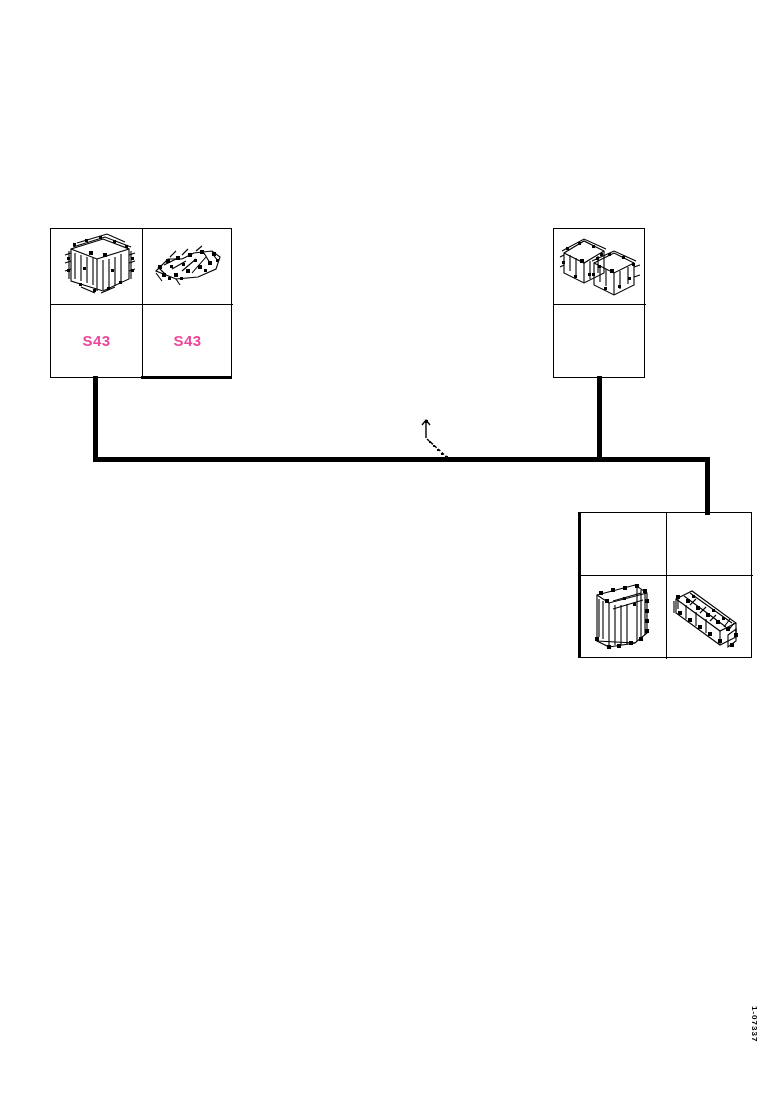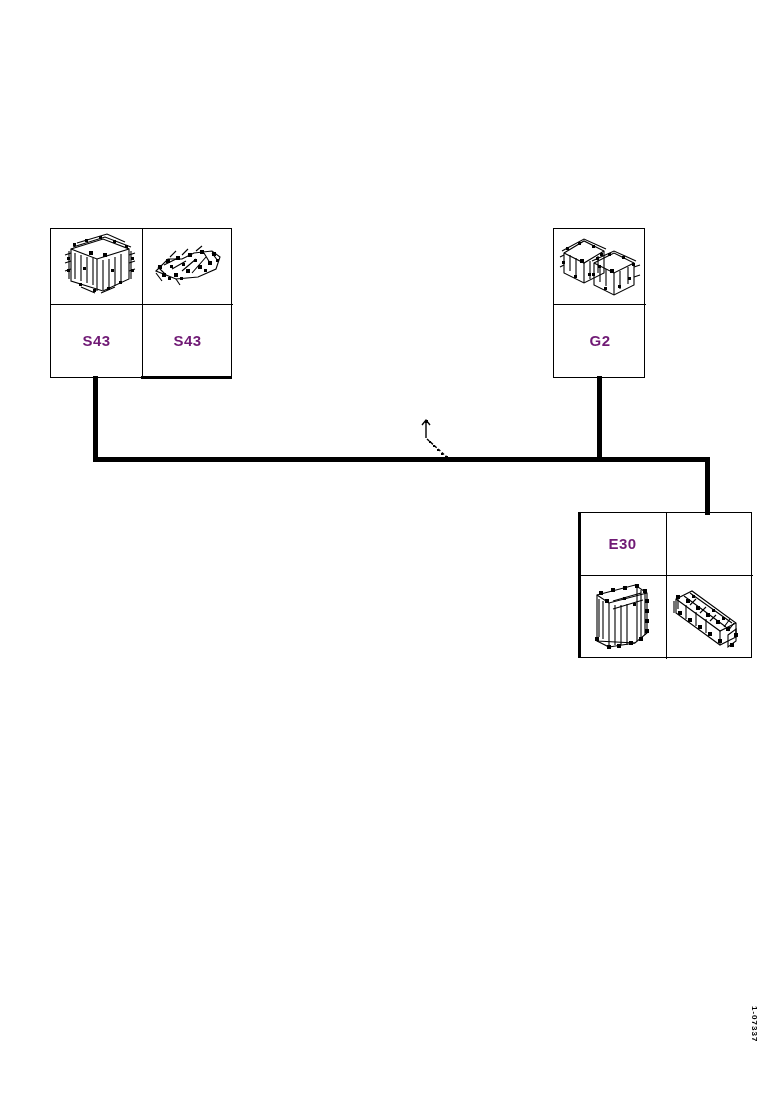--- a/index.html
+++ b/index.html
@@ -31,21 +31,21 @@
     box-sizing: border-box;
     display: flex;
     align-items: center;
     justify-content: center;
     overflow: hidden;
   }
   .cell-label {
     font-family: "Liberation Sans", sans-serif;
     font-size: 15px;
     font-weight: 700;
-    color: #701a75;
+    color: #ec4899;
     letter-spacing: 0.5px;
     line-height: 1.25;
     text-align: right;
     white-space: pre-line;
   }
   .divider-v {
     position: absolute;
     background: #000;
     width: 1px;
   }
@@ -207,32 +207,26 @@
           <rect x="38" y="44" width="3" height="3"></rect>
           <rect x="50" y="58" width="3" height="3"></rect>
           <rect x="64" y="56" width="3" height="3"></rect>
           <rect x="74" y="48" width="3" height="3"></rect>
           <rect x="56" y="40" width="4" height="4"></rect>
           <rect x="26" y="30" width="4" height="4"></rect>
         </g>
       </svg>
     </div>
 
-    <div class="cell" style="left:0; top:75px; width:92px; height:74px;">
-      <span class="cell-label">G2</span>
-    </div>
 
     <div class="divider-h" style="left:0; top:75px; width:92px;"></div>
   </div>
 
   <div class="node" id="node-e30" style="left:578px; top:512px; width:174px; height:146px;">
 
-    <div class="cell" style="left:0; top:0; width:87px; height:62px;">
-      <span class="cell-label">E30</span>
-    </div>
 
 
     <div class="cell" style="left:0; top:62px; width:87px; height:84px;">
       <svg class="art" viewBox="0 0 87 84" preserveAspectRatio="xMidYMid meet">
         <g fill="none" stroke="#000" stroke-width="1.1">
           <path d="M18 20 L56 10 L68 18 L68 58 L56 68 L18 66 Z"></path>
           <path d="M18 20 L30 28 L68 18"></path>
           <path d="M30 28 L30 72 L18 66"></path>
           <path d="M30 72 L56 68"></path>
           <path d="M34 26 L62 18 M34 34 L64 25"></path>

